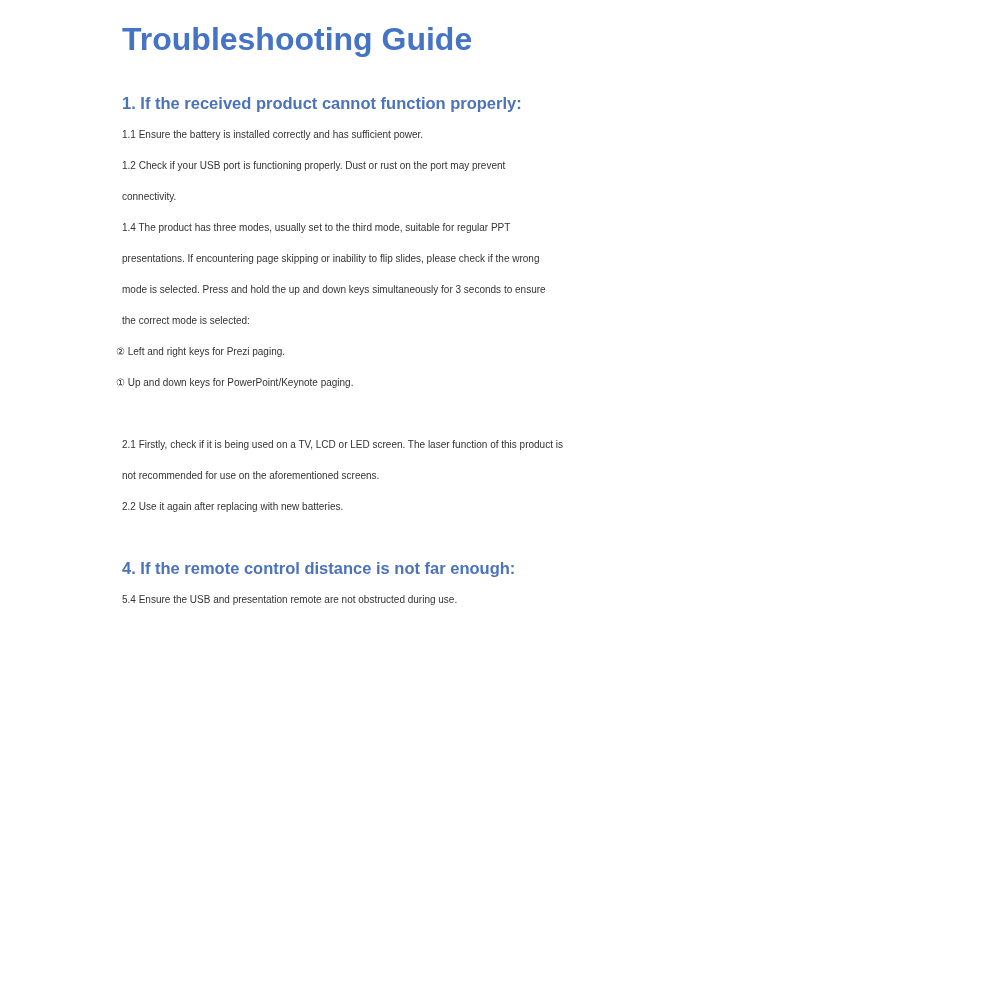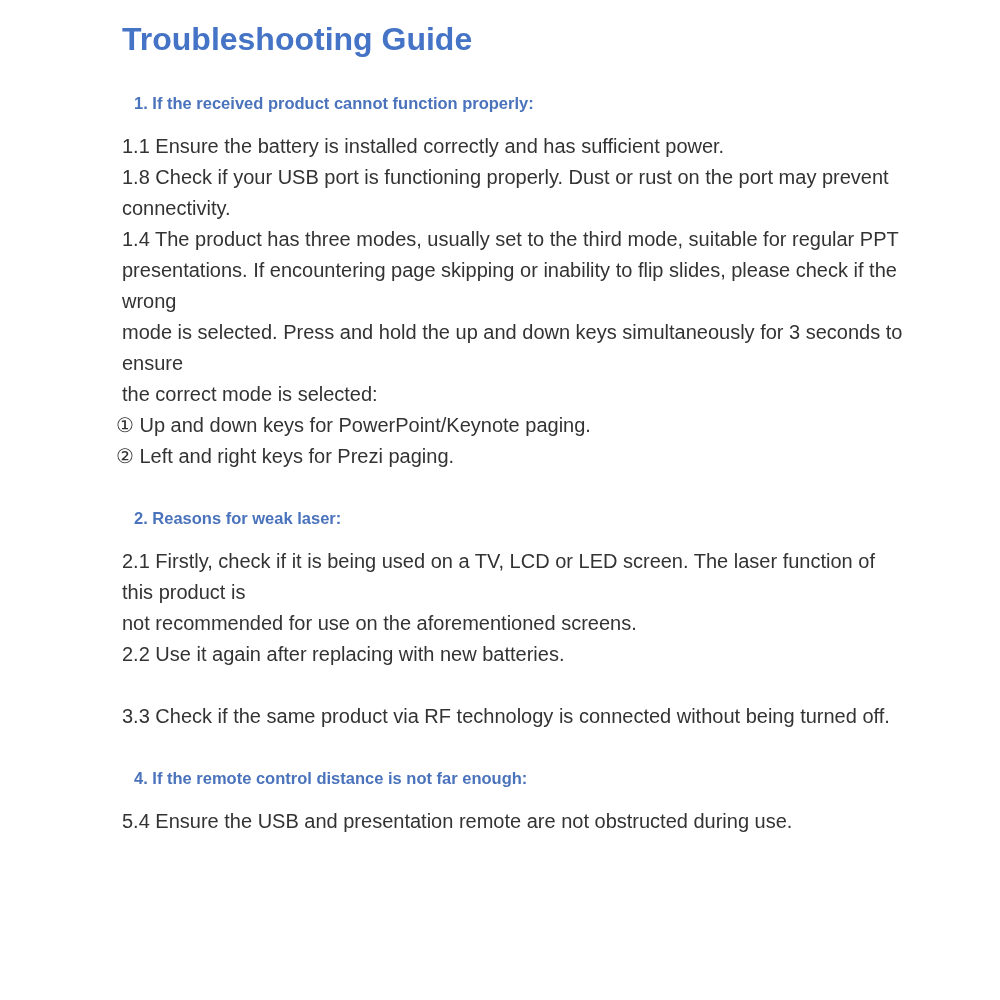--- a/index.html
+++ b/index.html
@@ -21,62 +21,60 @@
     margin: 0 0 30px 0;
     font-size: 32px;
     line-height: 38px;
     font-weight: bold;
     color: var(--title-color, #4573C6);
   }
   .section + .section {
     margin-top: 31px;
   }
   .section-heading {
-    margin: 12px;
+    margin: 0;
     font-size: 16.5px;
     line-height: 31px;
     font-weight: bold;
     color: var(--heading-color, #4A73BC);
   }
   .item {
     margin: 0;
-    font-size: 20px;
+    font-size: 10px;
     line-height: 31px;
     color: var(--body-color, #333333);
     white-space: pre-line;
   }
   .item.circled {
     margin-left: -6px;
   }
 </style>
 </head>
 <body>
 
 <div class="page">
   <h1 class="doc-title">Troubleshooting Guide</h1>
   <div id="sections">
       <section class="section">
         <h2 class="section-heading">1. If the received product cannot function properly:</h2>
         <p class="item">1.1 Ensure the battery is installed correctly and has sufficient power.</p>
-        <p class="item">1.8 Check if your USB port is functioning properly. Dust or rust on the port may prevent
+        <p class="item">1.2 Check if your USB port is functioning properly. Dust or rust on the port may prevent
 connectivity.</p>
         <p class="item">1.4 The product has three modes, usually set to the third mode, suitable for regular PPT
 presentations. If encountering page skipping or inability to flip slides, please check if the wrong
 mode is selected. Press and hold the up and down keys simultaneously for 3 seconds to ensure
 the correct mode is selected:</p>
+        <p class="item circled">② Left and right keys for Prezi paging.</p>
         <p class="item circled">① Up and down keys for PowerPoint/Keynote paging.</p>
-        <p class="item circled">② Left and right keys for Prezi paging.</p>
       </section>
       <section class="section">
-        <h2 class="section-heading">2. Reasons for weak laser:</h2>
         <p class="item">2.1 Firstly, check if it is being used on a TV, LCD or LED screen. The laser function of this product is
 not recommended for use on the aforementioned screens.</p>
         <p class="item">2.2 Use it again after replacing with new batteries.</p>
       </section>
       <section class="section">
-        <p class="item">3.3 Check if the same product via RF technology is connected without being turned off.</p>
       </section>
       <section class="section">
         <h2 class="section-heading">4. If the remote control distance is not far enough:</h2>
         <p class="item">5.4 Ensure the USB and presentation remote are not obstructed during use.</p>
       </section>
     </div>
 </div>
 
 </body></html>

